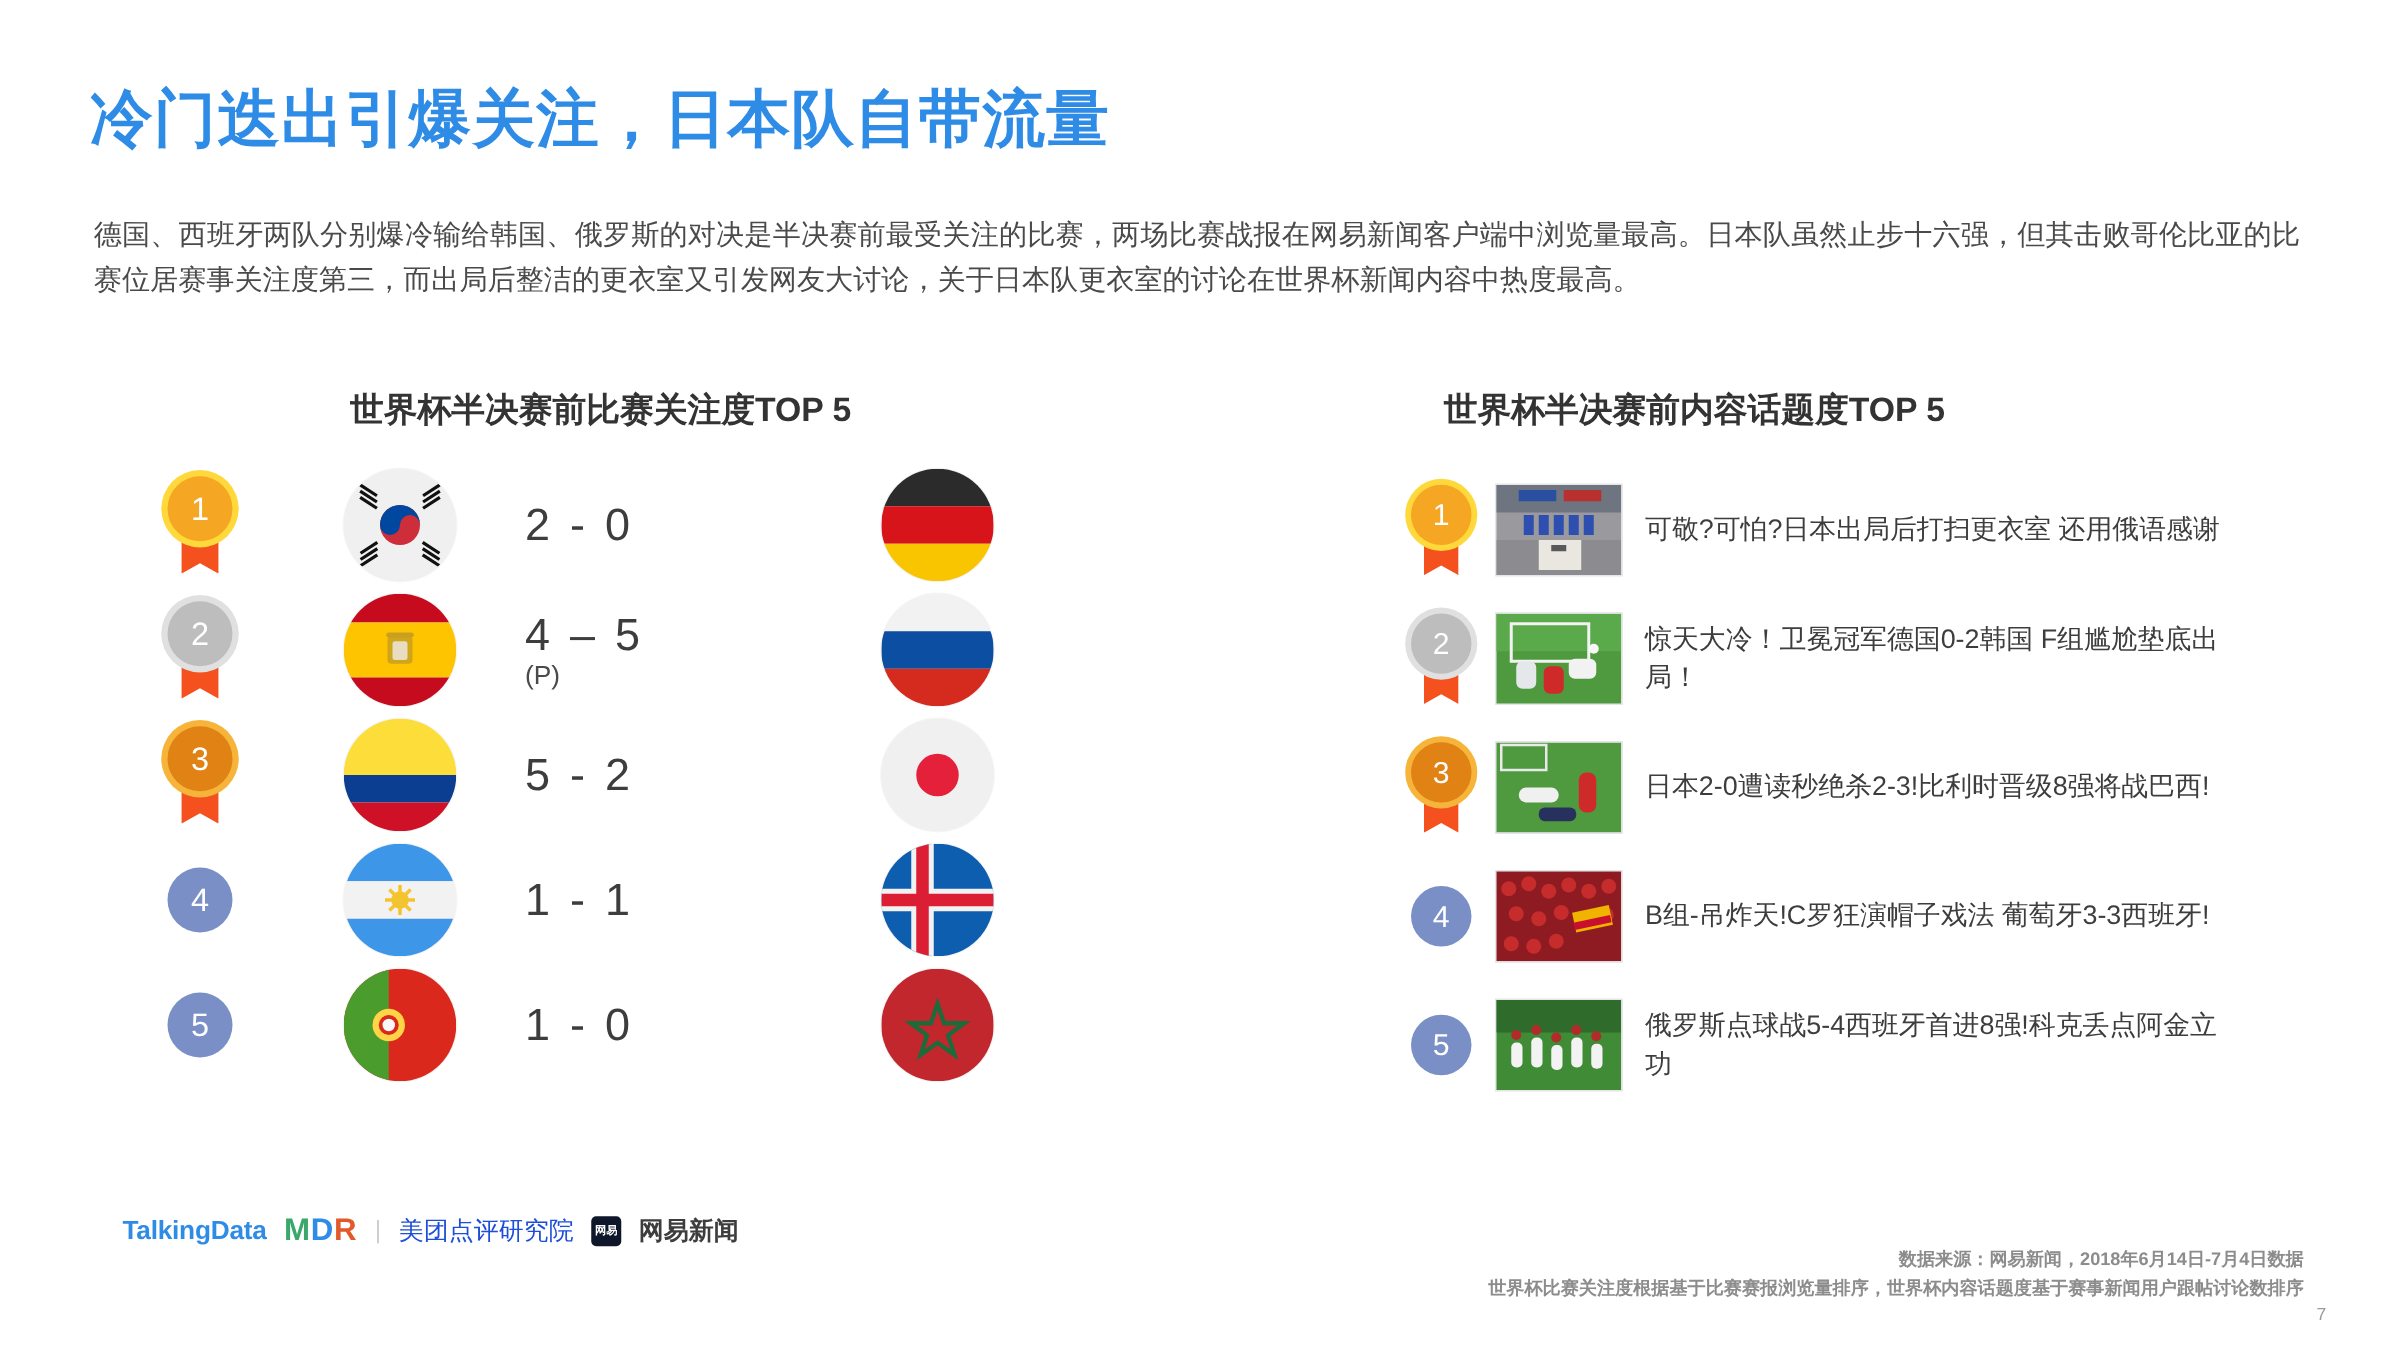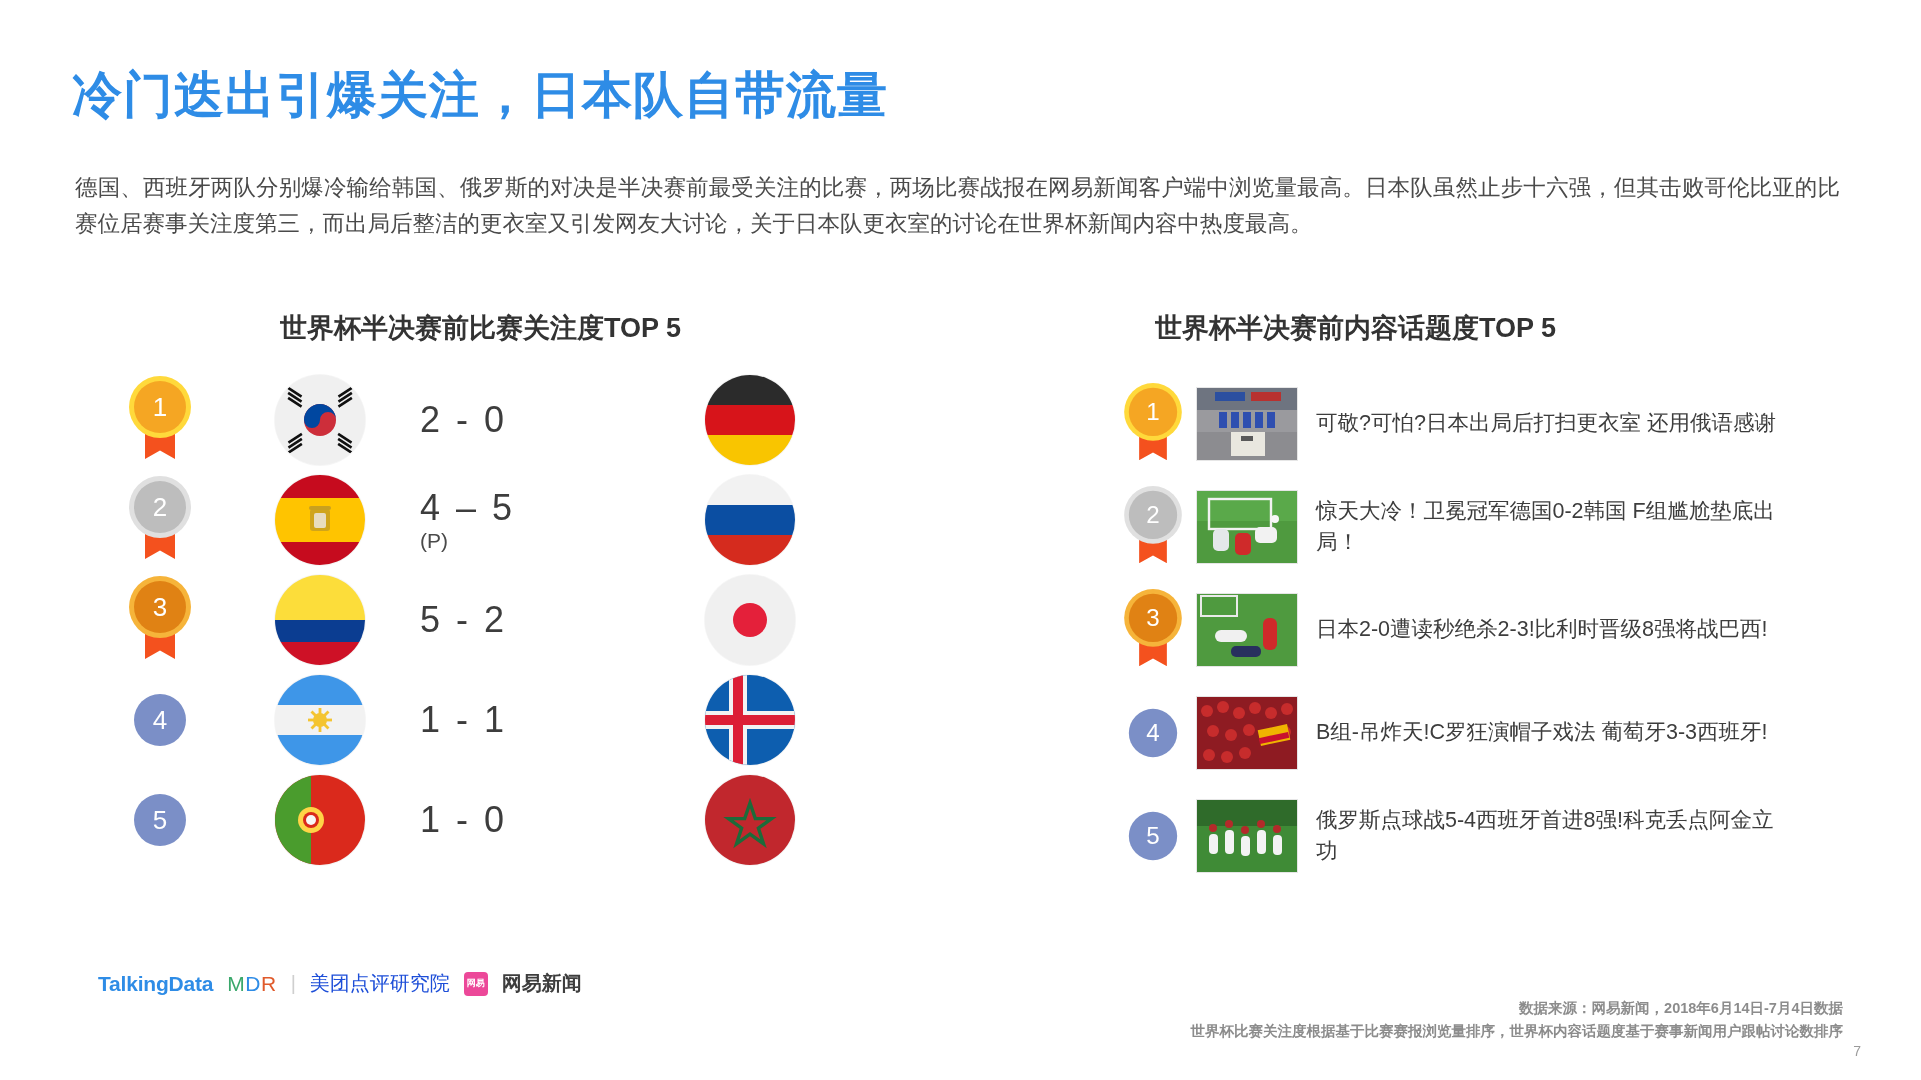--- a/index.html
+++ b/index.html
@@ -89,28 +89,28 @@
   
   .source{
     position:absolute;right:78px;top:997px;text-align:right;
     font-size:14.5px;line-height:23px;color:#8c8c8c;font-weight:bold;
   }
   .pagenum{position:absolute;right:60px;top:1043px;font-size:14px;color:#9a9a9a;}
   .logos{
     position:absolute;left:88px;top:970px;display:flex;align-items:center;gap:14px;margin-left:10px;
   }
   .logo-td{font-size:21px;font-weight:bold;color:#2e8ce6;letter-spacing:-.2px;}
-  .logo-mdr{font-size:21px;font-weight:normal;color:#8a8a8a;letter-spacing:.5px;}
+  .logo-mdr{font-size:25px;font-weight:bold;color:#8a8a8a;letter-spacing:.5px;}
   .logo-mdr .m{color:#3aa86b;}
   .logo-mdr .d{color:#2e8ce6;}
   .logo-mdr .r{color:#e05a2b;}
   .logo-divider{color:#cfcfcf;font-size:20px;}
   .logo-mt{font-size:20px;font-weight:normal;color:#1d4ed8;}
   .ne-badge{
-    width:24px;height:24px;background:#ec4899;border-radius:4px;
+    width:24px;height:24px;background:#0f172a;border-radius:4px;
     display:flex;align-items:center;justify-content:center;
     color:#fff;font-size:9px;font-weight:bold;
   }
   .logo-ne{font-size:20px;font-weight:bold;color:#3d3d3d;}
 </style>
 </head>
 <body>
 
 <div class="slide">
 

